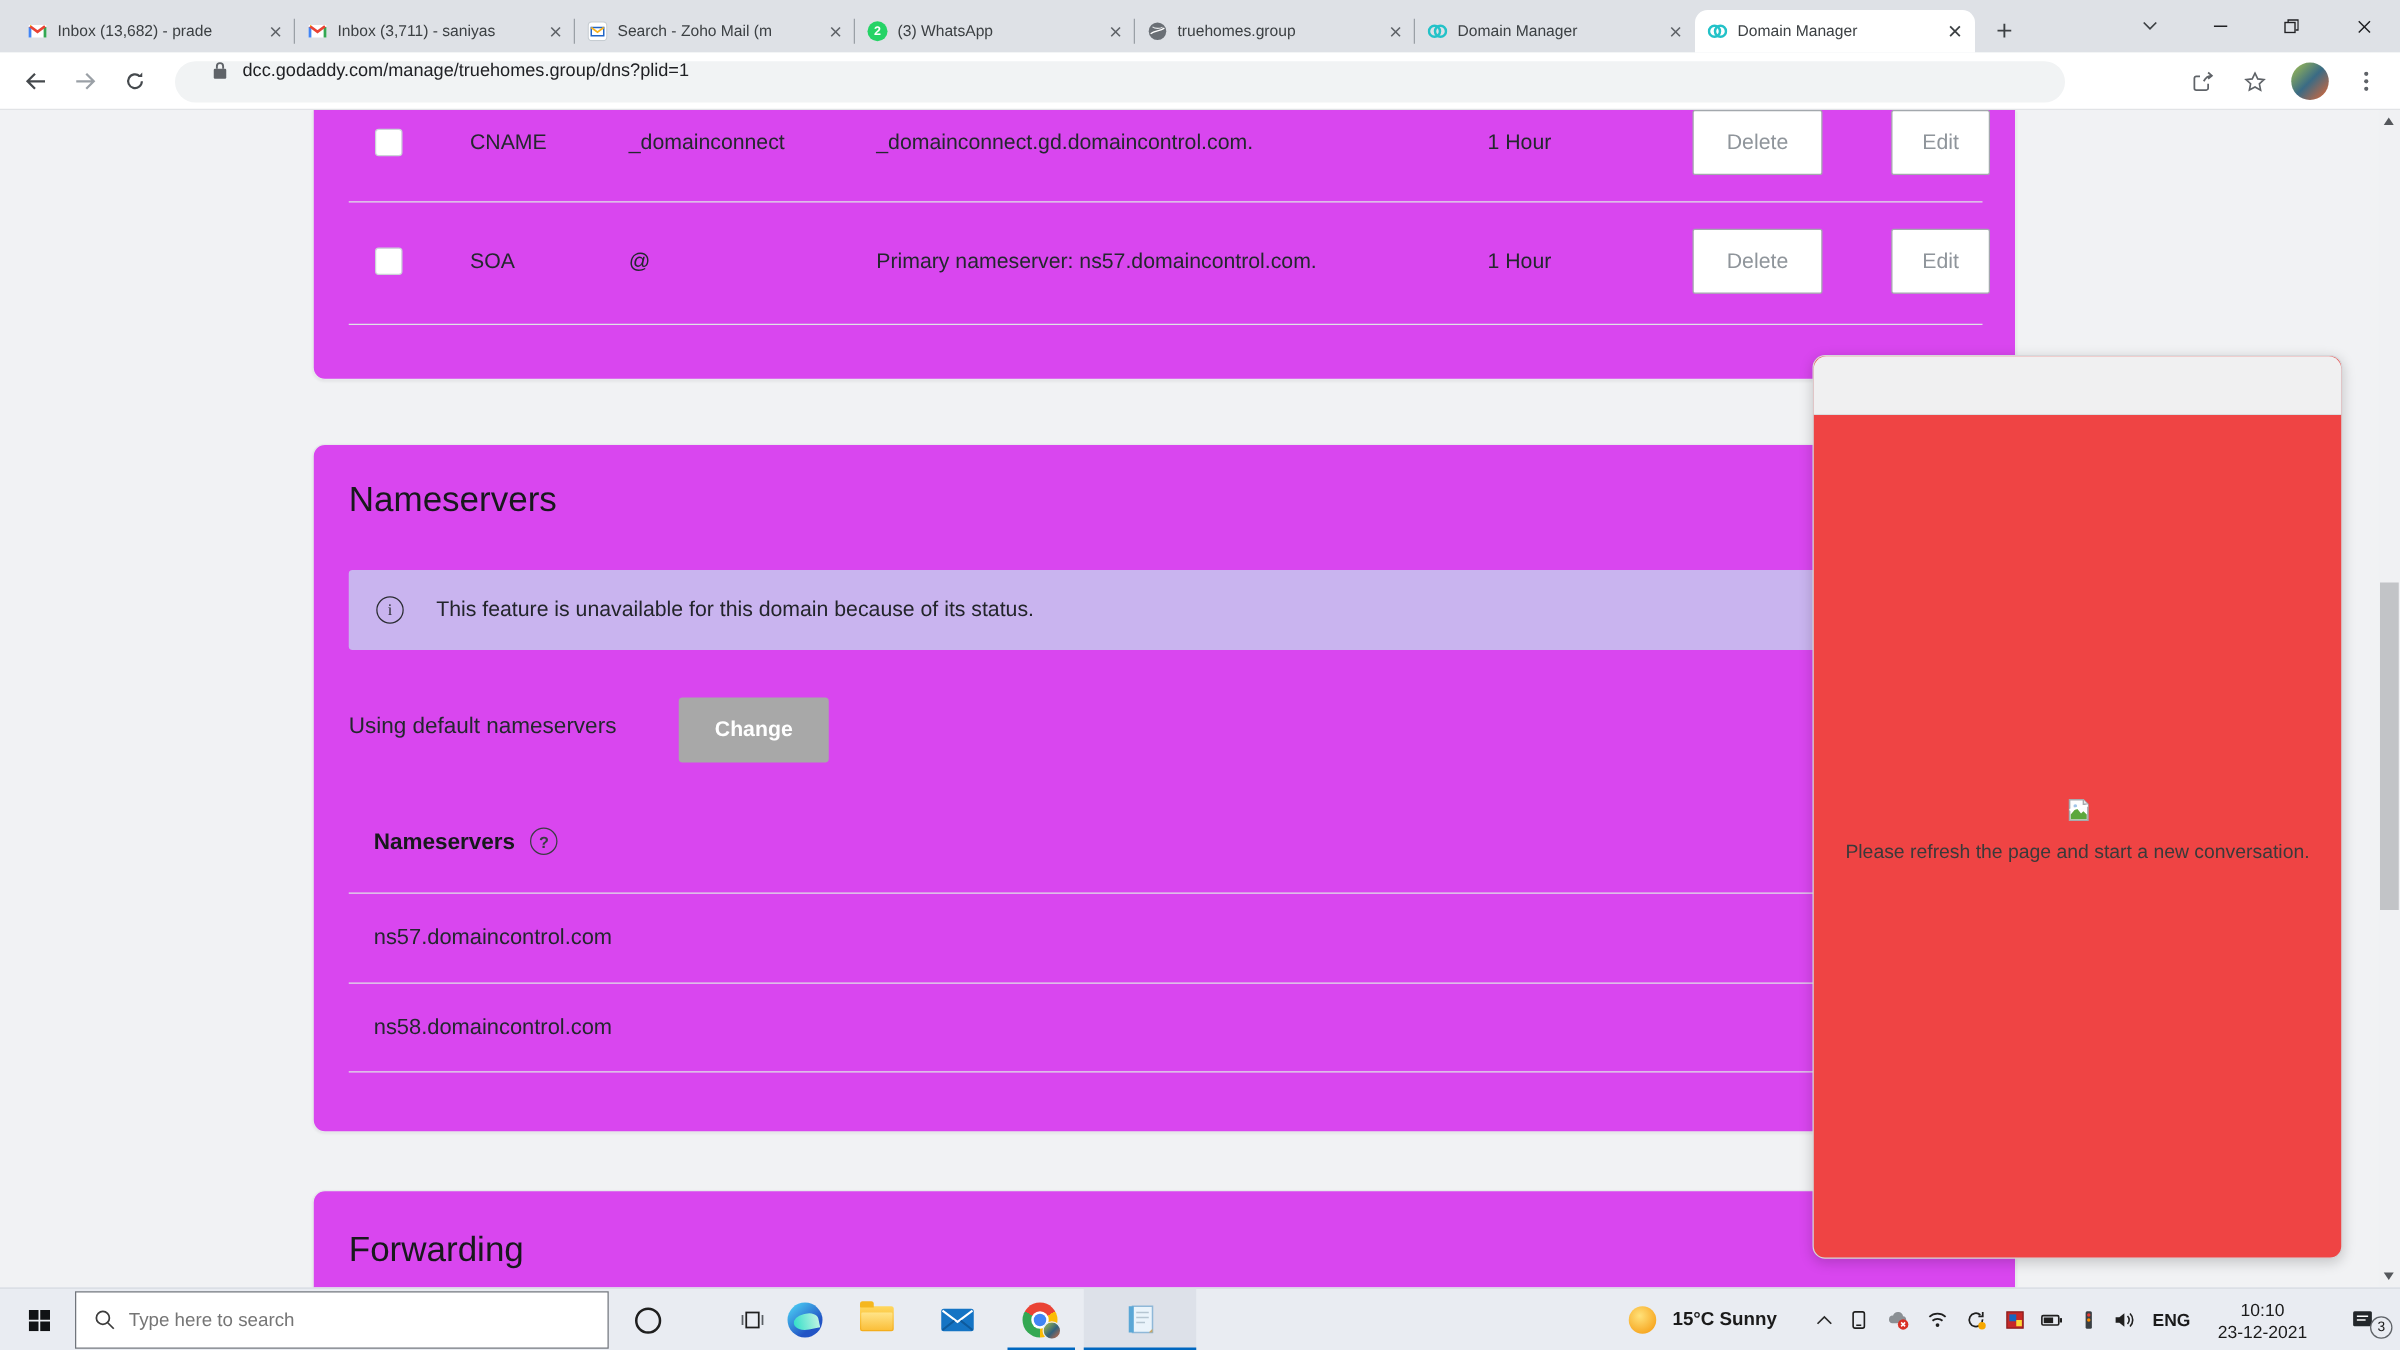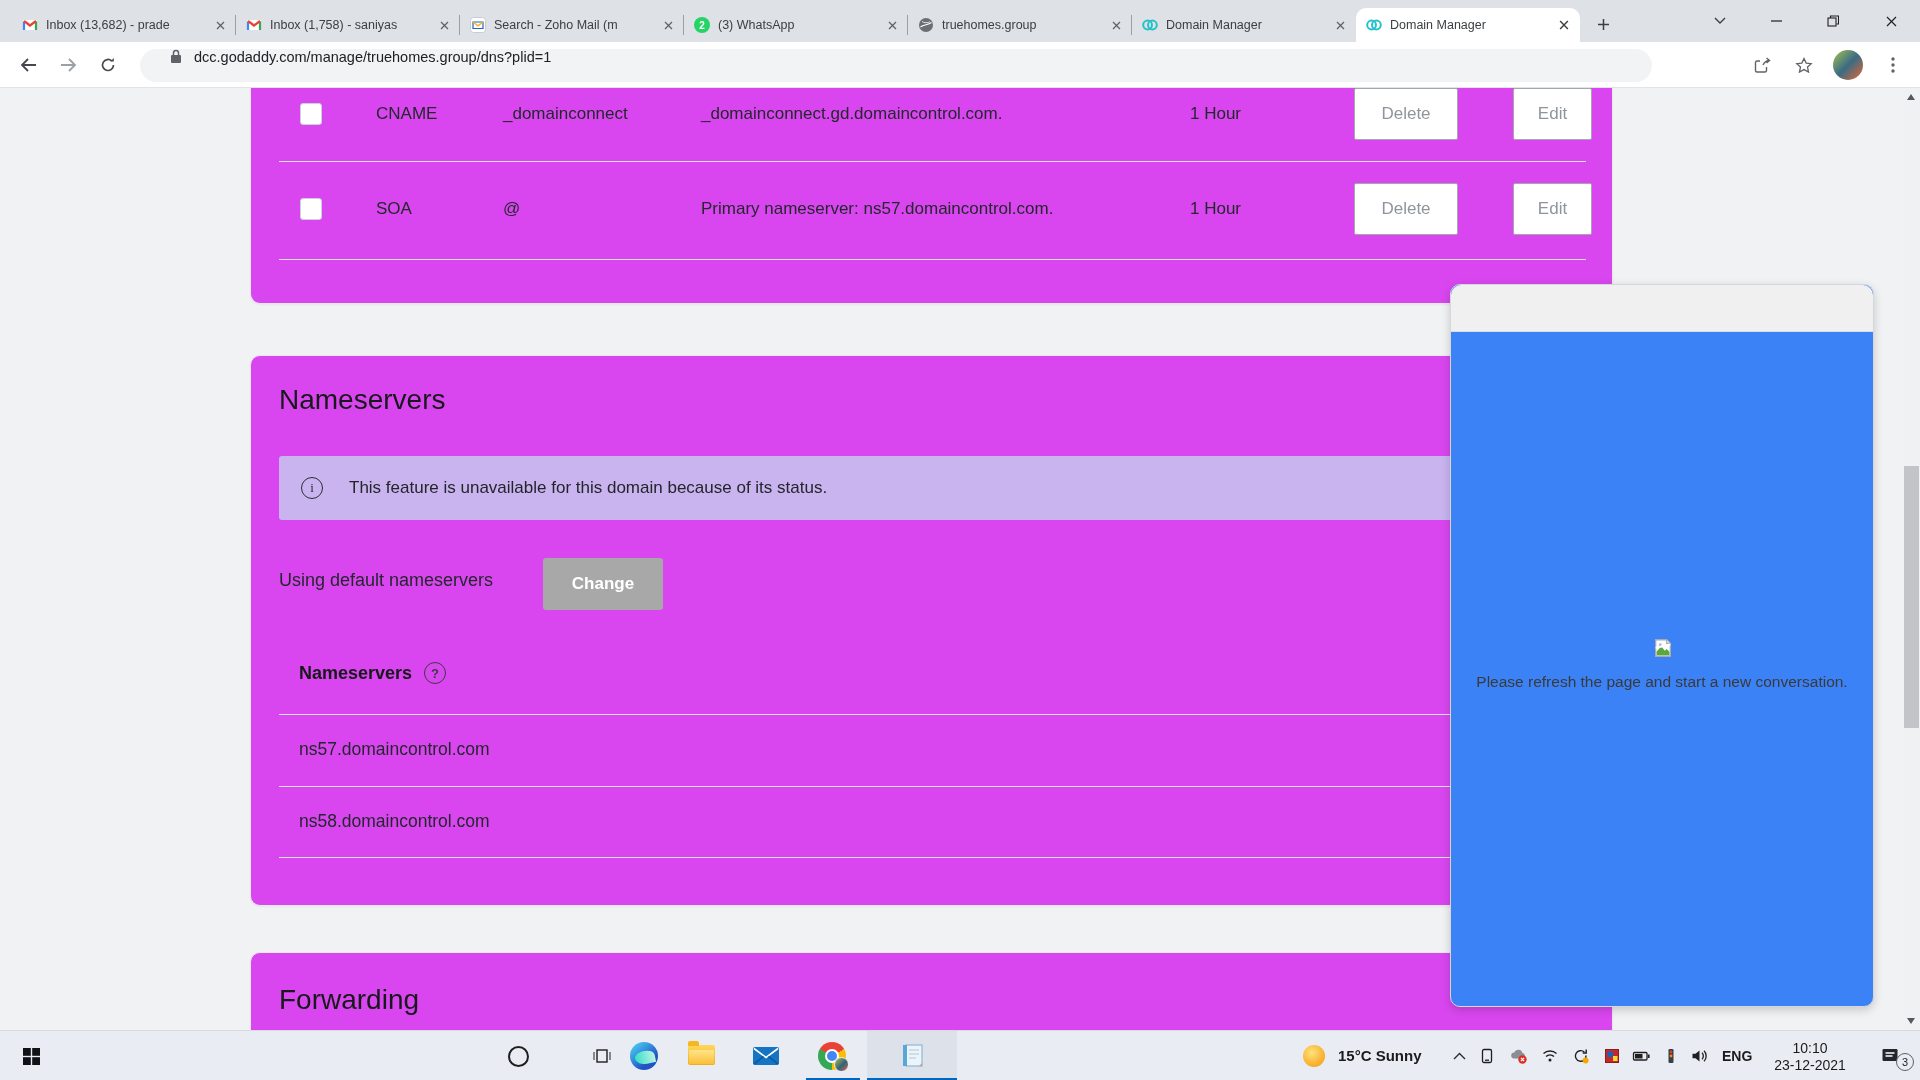--- a/index.html
+++ b/index.html
@@ -36,21 +36,21 @@
   .infoc { width:22px; height:22px; border:1.6px solid #2b2d33; border-radius:50%; margin-left:22px; display:flex; align-items:center; justify-content:center; font-size:13px; color:#2b2d33; font-family:"Liberation Serif",serif; }
   .bannertxt { font-size:17px; color:#23252b; margin-left:26px; }
   .statustxt { position:absolute; left:28px; top:214px; font-size:18px; color:#23282d; }
   .changebtn { position:absolute; left:292px; top:202px; width:120px; height:52px; background:#a8a8a8; border:none; border-radius:3px; color:#fff; font-weight:bold; font-size:17px; font-family:"Liberation Sans",sans-serif; }
   .nslabel { position:absolute; left:48px; top:306px; display:flex; align-items:center; gap:12px; }
   .nslabel b { font-size:18px; color:#17191c; }
   .helpc { width:22px; height:22px; border:1.6px solid #3a3d42; border-radius:50%; display:flex; align-items:center; justify-content:center; font-size:13px; color:#3a3d42; font-weight:bold; }
   .nsrow { position:absolute; left:48px; font-size:17.5px; color:#23282d; }
 
   
-  .chatpanel { position:absolute; left:1450px; top:284px; width:424px; height:723px; background:#3b82f6; border:1px solid #d5d7da; border-radius:10px; box-shadow:0 3px 10px rgba(0,0,0,.18); z-index:10; }
+  .chatpanel { position:absolute; left:1450px; top:284px; width:424px; height:723px; background:#ef4444; border:1px solid #d5d7da; border-radius:10px; box-shadow:0 3px 10px rgba(0,0,0,.18); z-index:10; }
   .chathead { position:absolute; left:0; top:0; right:0; height:47px; background:#f0f0f1; border-bottom:1px solid #dadcdf; border-radius:10px 10px 0 0; }
   .chatmsg { position:absolute; left:0; top:388px; width:100%; text-align:center; font-size:15.5px; color:#3a3a3a; }
   .brokenimg { position:absolute; left:201px; top:352px; }
 
   
   .vscroll { position:absolute; left:1903px; top:88px; width:17px; height:942px; background:#f0f1f3; }
   .vthumb { position:absolute; left:1px; top:378px; width:15px; height:262px; background:#c2c4c7; }
   .tri-up { position:absolute; left:4px; top:6px; width:0; height:0; border-left:4.5px solid transparent; border-right:4.5px solid transparent; border-bottom:6px solid #55585c; }
   .tri-dn { position:absolute; left:4px; bottom:6px; width:0; height:0; border-left:4.5px solid transparent; border-right:4.5px solid transparent; border-top:6px solid #55585c; }
 
@@ -102,21 +102,21 @@
   <div class="tab" style="left:236px">
     <span class="fav">
       <svg width="16" height="16" viewBox="0 0 16 16">
           <rect x="1" y="3" width="14" height="10" fill="#fff"></rect>
           <path d="M2 13V4.5" stroke="#4285f4" stroke-width="2.2"></path>
           <path d="M14 13V4.5" stroke="#34a853" stroke-width="2.2"></path>
           <path d="M2 4l6 4.5L14 4" stroke="#ea4335" stroke-width="2.2" fill="none"></path>
           <path d="M2 4.5V3h1z" fill="#fbbc04"></path>
         </svg>
     </span>
-    <span class="tab-title">Inbox (1,758) - saniyas</span>
+    <span class="tab-title">Inbox (3,711) - saniyas</span>
     <span class="tab-close">
         <svg width="9" height="9" viewBox="0 0 9 9">
           <path d="M1 1l7 7M8 1L1 8" stroke="#5f6368" stroke-width="1.3"></path>
         </svg>
       </span>
     <span class="sep"></span>
   </div>
 
   <div class="tab" style="left:460px">
     <span class="fav">
@@ -348,20 +348,27 @@
 
   <div class="tb" style="left:14px; top:0; width:34px; height:50px">
     <svg width="17" height="17" viewBox="0 0 17 17">
         <rect x="0" y="0" width="7.8" height="7.8" fill="#101215"></rect>
         <rect x="9.2" y="0" width="7.8" height="7.8" fill="#101215"></rect>
         <rect x="0" y="9.2" width="7.8" height="7.8" fill="#101215"></rect>
         <rect x="9.2" y="9.2" width="7.8" height="7.8" fill="#101215"></rect>
       </svg>
   </div>
 
+  <div class="searchbox">
+    <svg width="18" height="18" viewBox="0 0 18 18" style="margin-left:14px">
+        <circle cx="7.3" cy="7.3" r="5.2" fill="none" stroke="#3c3c3c" stroke-width="1.4"></circle>
+        <path d="M11.2 11.2L16 16" stroke="#3c3c3c" stroke-width="1.4"></path>
+      </svg>
+    <input type="text" placeholder="Type here to search" style="">
+  </div>
 
   <div class="tb" style="left:500px; top:0; width:36px; height:50px">
     <svg width="23" height="23" viewBox="0 0 23 23">
         <circle cx="11.5" cy="11.5" r="9.5" fill="none" stroke="#1f1f1f" stroke-width="2"></circle>
       </svg>
   </div>
 
   <div class="tb" style="left:584px; top:0; width:36px; height:50px">
     <svg width="20" height="18" viewBox="0 0 20 18">
         <rect x="5" y="3" width="10" height="12" fill="none" stroke="#1f1f1f" stroke-width="1.4"></rect>

